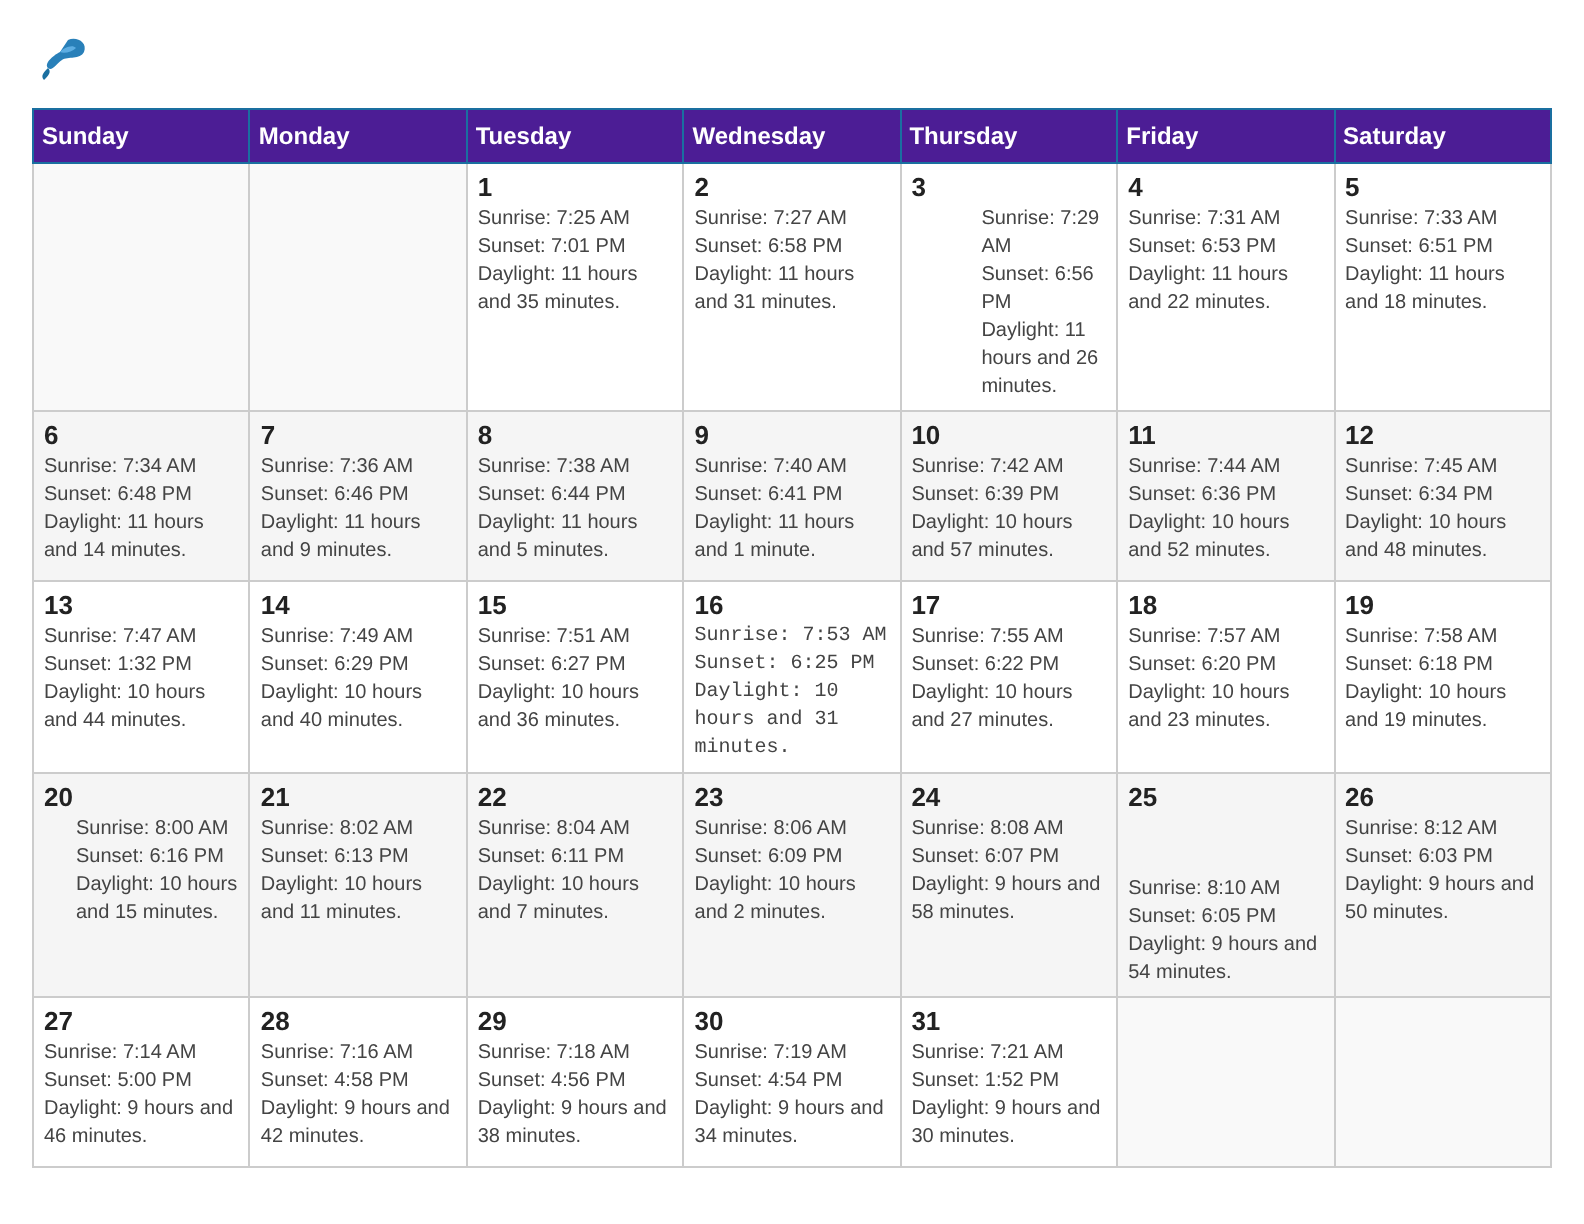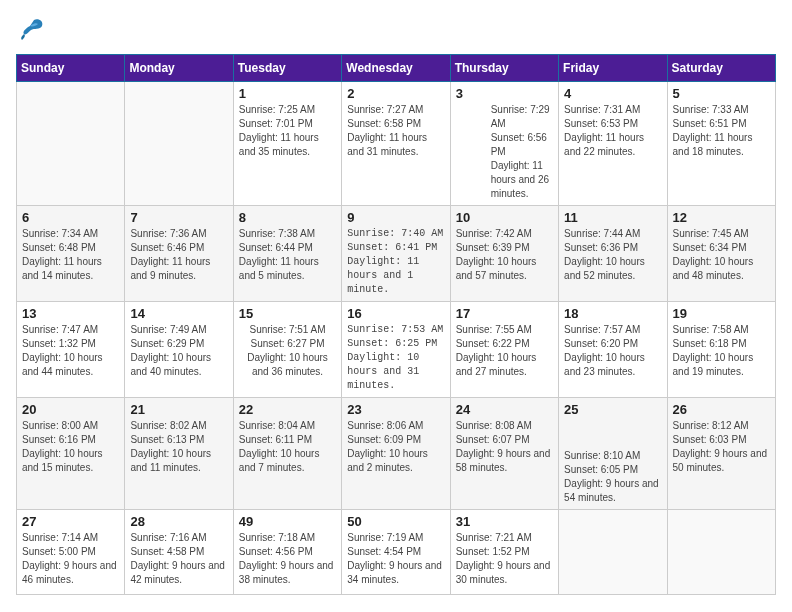--- a/index.html
+++ b/index.html
@@ -172,21 +172,21 @@
 Daylight: 11 hours and 9 minutes.</div>
         </td>
         <td>
           <span class="day-num">8</span>
           <div class="cell-info" style="white-space: pre-line;">Sunrise: 7:38 AM
 Sunset: 6:44 PM
 Daylight: 11 hours and 5 minutes.</div>
         </td>
         <td>
           <span class="day-num">9</span>
-          <div class="cell-info" style="white-space: pre-line; font-family: Liberation Mono, monospace;">Sunrise: 7:40 AM
+          <div class="cell-info" style="white-space: pre-line;">Sunrise: 7:40 AM
 Sunset: 6:41 PM
 Daylight: 11 hours and 1 minute.</div>
         </td>
         <td>
           <span class="day-num">10</span>
           <div class="cell-info" style="white-space: pre-line;">Sunrise: 7:42 AM
 Sunset: 6:39 PM
 Daylight: 10 hours and 57 minutes.</div>
         </td>
         <td>
@@ -210,21 +210,21 @@
 Daylight: 10 hours and 44 minutes.</div>
         </td>
         <td>
           <span class="day-num">14</span>
           <div class="cell-info" style="white-space: pre-line;">Sunrise: 7:49 AM
 Sunset: 6:29 PM
 Daylight: 10 hours and 40 minutes.</div>
         </td>
         <td>
           <span class="day-num">15</span>
-          <div class="cell-info" style="white-space: pre-line; text-align: center;">Sunrise: 7:51 AM
+          <div class="cell-info" style="white-space: pre-line;">Sunrise: 7:51 AM
 Sunset: 6:27 PM
 Daylight: 10 hours and 36 minutes.</div>
         </td>
         <td>
           <span class="day-num">16</span>
           <div class="cell-info" style="white-space: pre-line; font-family: Liberation Mono, monospace;">Sunrise: 7:53 AM
 Sunset: 6:25 PM
 Daylight: 10 hours and 31 minutes.</div>
         </td>
         <td>
@@ -242,21 +242,21 @@
         <td>
           <span class="day-num">19</span>
           <div class="cell-info" style="white-space: pre-line;">Sunrise: 7:58 AM
 Sunset: 6:18 PM
 Daylight: 10 hours and 19 minutes.</div>
         </td>
       </tr>
       <tr>
         <td>
           <span class="day-num">20</span>
-          <div class="cell-info" style="white-space: pre-line;">Sunrise: 8:00 AM
+          <div class="cell-info" style="white-space: pre-line; margin-left: 16px;">Sunrise: 8:00 AM
 Sunset: 6:16 PM
 Daylight: 10 hours and 15 minutes.</div>
         </td>
         <td>
           <span class="day-num">21</span>
           <div class="cell-info" style="white-space: pre-line;">Sunrise: 8:02 AM
 Sunset: 6:13 PM
 Daylight: 10 hours and 11 minutes.</div>
         </td>
         <td>
@@ -297,27 +297,27 @@
 Sunset: 5:00 PM
 Daylight: 9 hours and 46 minutes.</div>
         </td>
         <td>
           <span class="day-num">28</span>
           <div class="cell-info" style="white-space: pre-line;">Sunrise: 7:16 AM
 Sunset: 4:58 PM
 Daylight: 9 hours and 42 minutes.</div>
         </td>
         <td>
-          <span class="day-num">49</span>
+          <span class="day-num">29</span>
           <div class="cell-info" style="white-space: pre-line;">Sunrise: 7:18 AM
 Sunset: 4:56 PM
 Daylight: 9 hours and 38 minutes.</div>
         </td>
         <td>
-          <span class="day-num">50</span>
+          <span class="day-num">30</span>
           <div class="cell-info" style="white-space: pre-line;">Sunrise: 7:19 AM
 Sunset: 4:54 PM
 Daylight: 9 hours and 34 minutes.</div>
         </td>
         <td>
           <span class="day-num">31</span>
           <div class="cell-info" style="white-space: pre-line;">Sunrise: 7:21 AM
 Sunset: 1:52 PM
 Daylight: 9 hours and 30 minutes.</div>
         </td>

